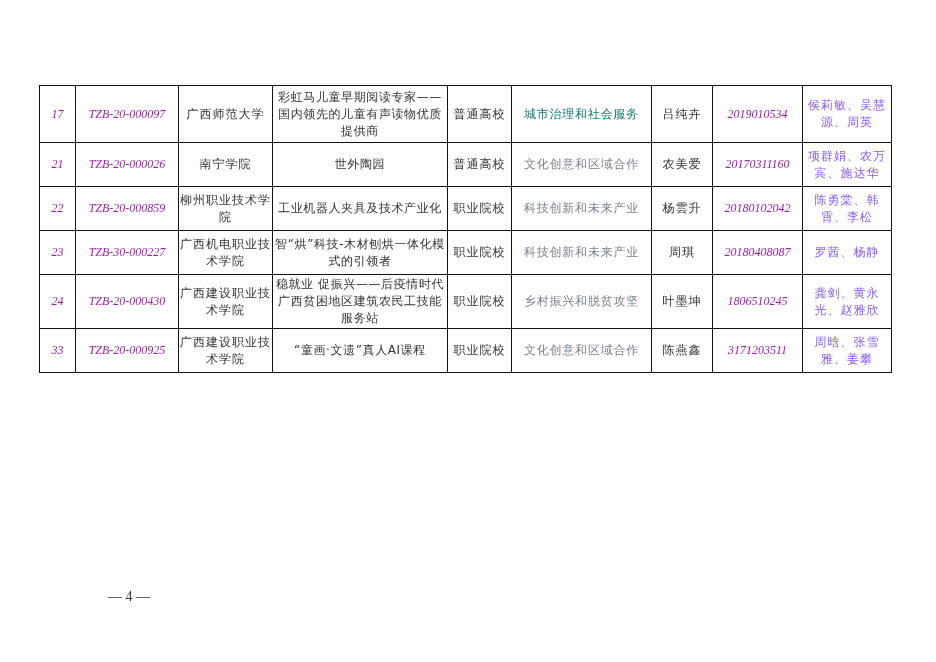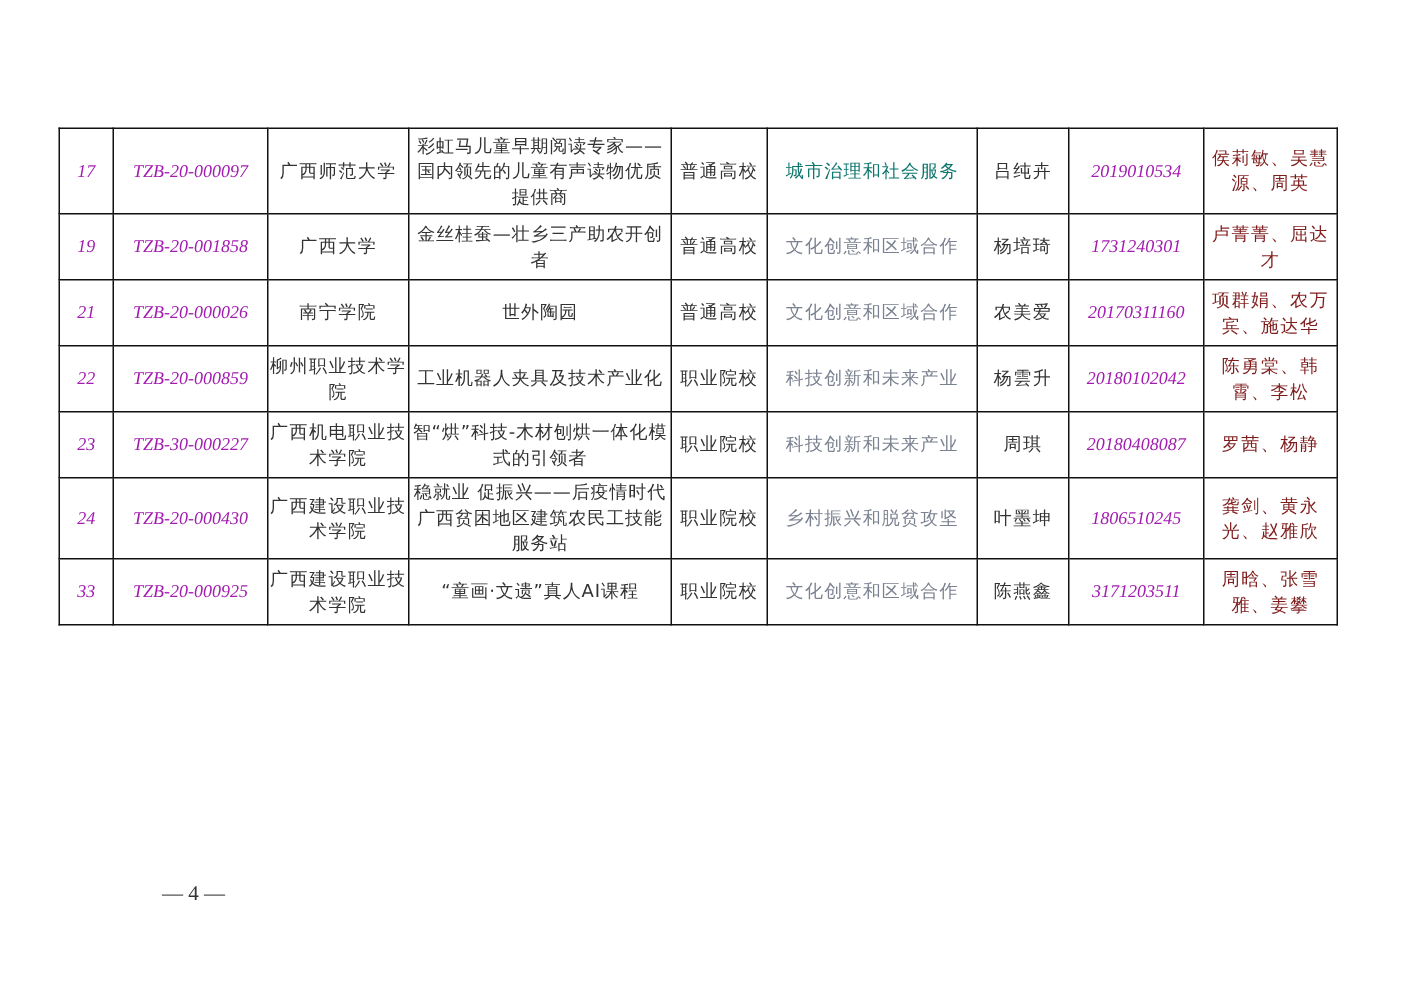--- a/index.html
+++ b/index.html
@@ -8,21 +8,21 @@
     table.roster { position: absolute; left: 39px; top: 85px; border-collapse: collapse;
                    table-layout: fixed; width: 852px; }
     table.roster td { border: 1px solid #111; text-align: center; vertical-align: middle;
                       font-size: 12px; line-height: 17px; padding: 0 1px; overflow: hidden; }
     td.num, td.code, td.sid { font-family: "Liberation Serif", serif; font-size: 13px; color: #a21caf; font-style: italic; }
     td.cjk { font-family: "DejaVu Sans", sans-serif; font-size: 11.5px; letter-spacing: 1px; color: #333; }
     td.proj { font-family: "DejaVu Sans", sans-serif; font-size: 11.5px; letter-spacing: 0.6px; color: #333; }
     td.cat { font-family: "DejaVu Sans", sans-serif; font-size: 11.5px; letter-spacing: 0.8px; color: #7a8190; }
     td.cat.dark { color: #0f766e; }
     td.cat.blue { color: #6f86a8; }
-    td.adv { font-family: "DejaVu Sans", sans-serif; font-size: 11.5px; letter-spacing: 1px; color: #7f1d1d; }
+    td.adv { font-family: "DejaVu Sans", sans-serif; font-size: 11.5px; letter-spacing: 1px; color: #8b5cf6; }
     .page-number { position: absolute; left: 108px; top: 589px; font-size: 14px;
                    font-family: "Liberation Serif", serif; color: #333; }
   </style>
 </head>
 <body>
 
 <table class="roster">
   <colgroup>
     <col style="width:36px">
       <col style="width:103px">
@@ -38,31 +38,20 @@
     <tr style="height:57px">
       <td class="num">17</td>
       <td class="code">TZB-20-000097</td>
       <td class="cjk">广西师范大学</td>
       <td class="proj">彩虹马儿童早期阅读专家——国内领先的儿童有声读物优质提供商</td>
       <td class="cjk">普通高校</td>
       <td class="cat dark">城市治理和社会服务</td>
       <td class="cjk">吕纯卉</td>
       <td class="sid">2019010534</td>
       <td class="adv">侯莉敏、吴慧源、周英</td>
-    </tr>
-    <tr style="height:44px">
-      <td class="num">19</td>
-      <td class="code">TZB-20-001858</td>
-      <td class="cjk">广西大学</td>
-      <td class="proj">金丝桂蚕—壮乡三产助农开创者</td>
-      <td class="cjk">普通高校</td>
-      <td class="cat">文化创意和区域合作</td>
-      <td class="cjk">杨培琦</td>
-      <td class="sid">1731240301</td>
-      <td class="adv">卢菁菁、屈达才</td>
     </tr>
     <tr style="height:44px">
       <td class="num">21</td>
       <td class="code">TZB-20-000026</td>
       <td class="cjk">南宁学院</td>
       <td class="proj">世外陶园</td>
       <td class="cjk">普通高校</td>
       <td class="cat">文化创意和区域合作</td>
       <td class="cjk">农美爱</td>
       <td class="sid">20170311160</td>

